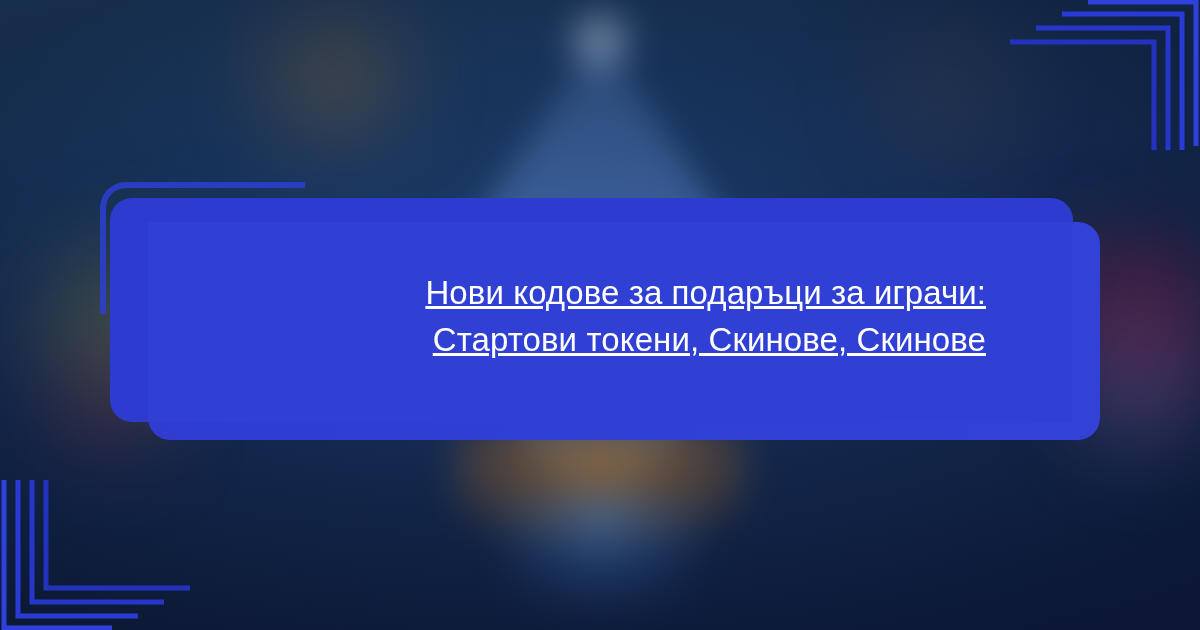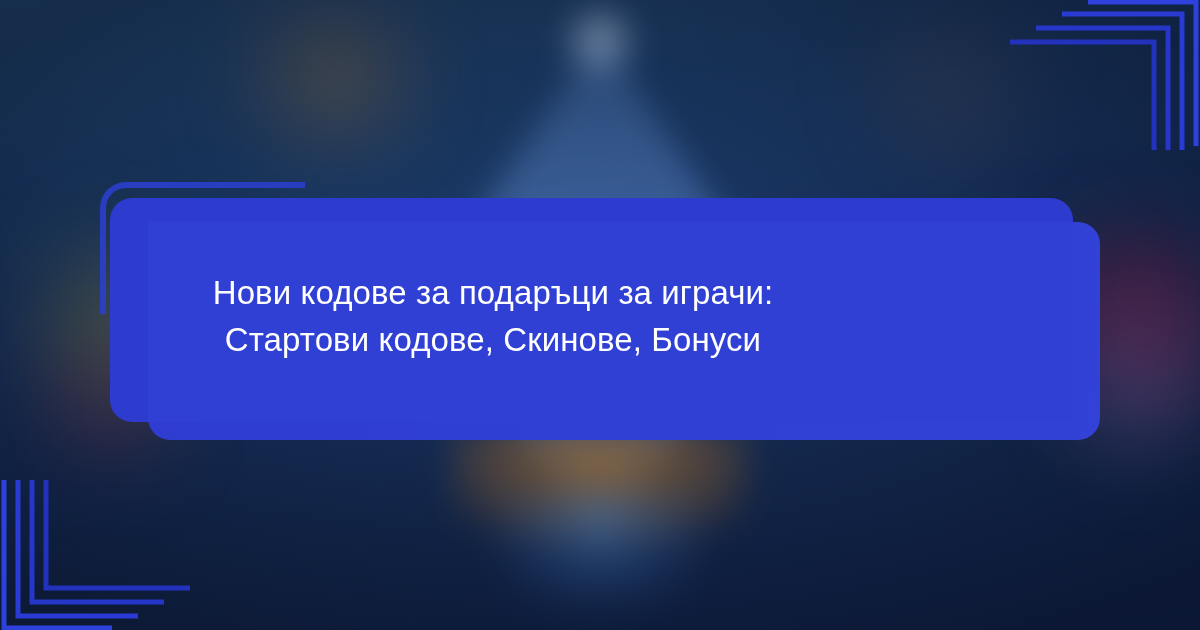--- a/index.html
+++ b/index.html
@@ -203,24 +203,25 @@
     height: 200px;
     background: #3040d4;
   }
 
   
   .headline {
     position: absolute;
     left: 0;
     top: 270px;
     width: 986px;
-    text-align: center;
+    text-align: right;
     color: #ffffff;
     z-index: 8;
     line-height: 1.42;
+    text-decoration: underline;
   }
   .headline .line {
     font-size: 33px;
     font-weight: 400;
     letter-spacing: 0.1px;
     white-space: nowrap;
   }
 </style>
 </head>
 <body>
@@ -267,16 +268,16 @@
     </svg>
   </div>
 
   <div class="card-bracket"></div>
   <div class="card-back"></div>
   <div class="card-front"></div>
   <div class="card-overlap"></div>
 
   <div class="headline">
     <div class="line">Нови кодове за подаръци за играчи:</div>
-    <div class="line">Стартови кодове, Скинове, Бонуси</div>
+    <div class="line">Стартови токени, Скинове, Скинове</div>
   </div>
 
 </div>
 
 </body></html>

